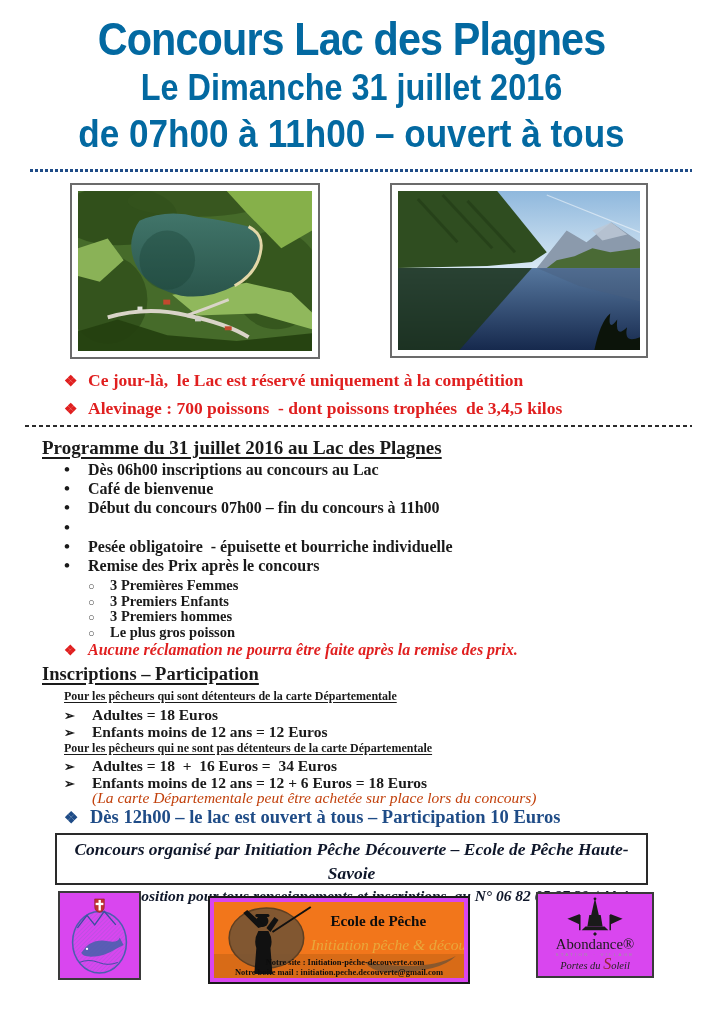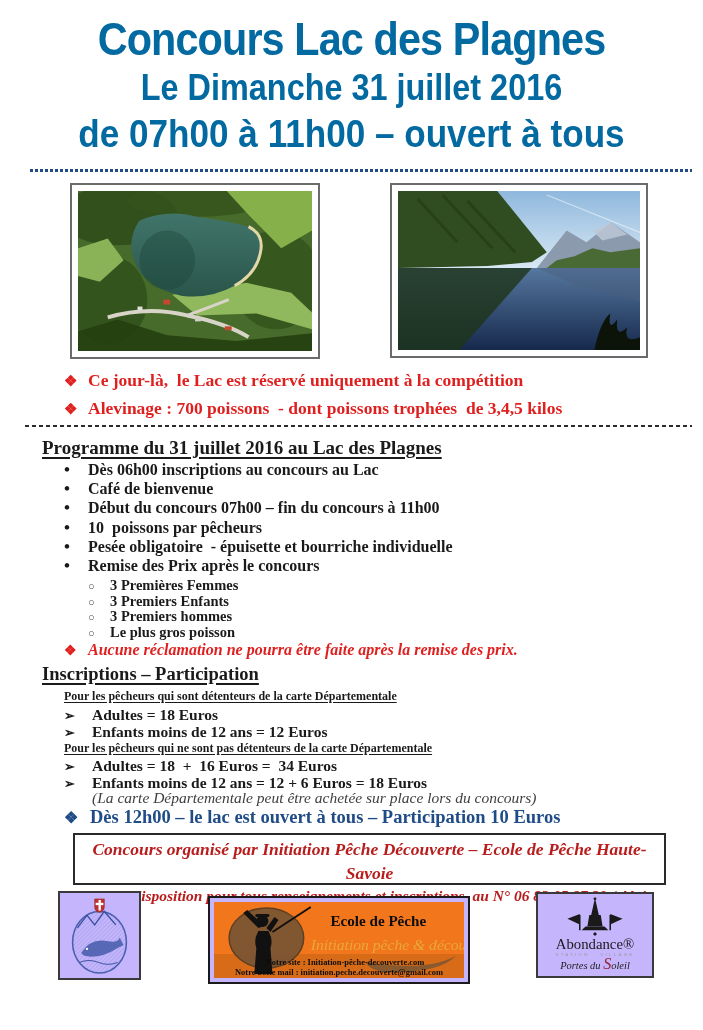--- a/index.html
+++ b/index.html
@@ -47,33 +47,33 @@
   .insc-head{top:664px;font-size:18.5px;}
   .h2{position:absolute;left:64px;font-size:12px;font-weight:bold;text-decoration:underline;
       text-underline-offset:2px;}
   .s1-head{top:689px;}
   .s2-head{top:741px;}
   .insc-list{position:absolute;left:64px;font-size:15.5px;font-weight:bold;}
   .insc-list.l1{top:706px;}
   .insc-list.l2{top:757px;}
   .insc-list .row{display:flex;align-items:baseline;height:16.5px;}
   .insc-list .arw{width:28px;font-size:13px;}
-  .insc-note{position:absolute;left:92px;top:789px;color:#404040;font-style:italic;font-size:15.5px;}
+  .insc-note{position:absolute;left:92px;top:789px;color:#c2410c;font-style:italic;font-size:15.5px;}
   .open-line{position:absolute;left:64px;top:807px;color:#1f4c87;font-weight:bold;font-size:18.5px;
              display:flex;align-items:baseline;}
   .open-line .dia{width:26px;font-size:16px;}
 
   
   .org-box{position:absolute;left:55px;top:833px;width:593px;height:52px;border:2px solid #2a2a2a;
-           box-sizing:border-box;text-align:center;color:#b91c1c;font-style:italic;font-weight:bold;margin-left:18px;}
+           box-sizing:border-box;text-align:center;color:#0f172a;font-style:italic;font-weight:bold;}
   .org-box .l1{font-size:17.5px;line-height:24px;margin-top:2px;}
   .org-box .l2{font-size:15.5px;line-height:22px;}
 
   
-  .logo{position:absolute;background:#c4b5fd;box-sizing:border-box;}
+  .logo{position:absolute;background:#d946ef;box-sizing:border-box;}
   .logo svg{display:block;width:100%;height:100%;}
   .logo.stamp{left:58px;top:891px;width:83px;height:89px;border:2px solid #3a3a3a;padding:2px;}
   .logo.school{left:208px;top:896px;width:262px;height:88px;border:2px solid #1a1a1a;padding:4px;}
   .logo.abond{left:536px;top:892px;width:118px;height:86px;border:2px solid #3a3a3a;padding:2px;}
 </style>
 </head>
 <body>
 
 <div class="page">
 
@@ -163,21 +163,20 @@
     <div class="row">
       <span class="dot">•</span>
       <span>Café de bienvenue</span>
     </div>
     <div class="row">
       <span class="dot">•</span>
       <span>Début du concours 07h00 – fin du concours à 11h00</span>
     </div>
     <div class="row">
       <span class="dot">•</span>
-      <span>10 &nbsp;poissons par pêcheurs</span>
     </div>
     <div class="row">
       <span class="dot">•</span>
       <span>Pesée obligatoire &nbsp;- épuisette et bourriche individuelle</span>
     </div>
     <div class="row">
       <span class="dot">•</span>
       <span>Remise des Prix après le concours</span>
     </div>
   </div>

